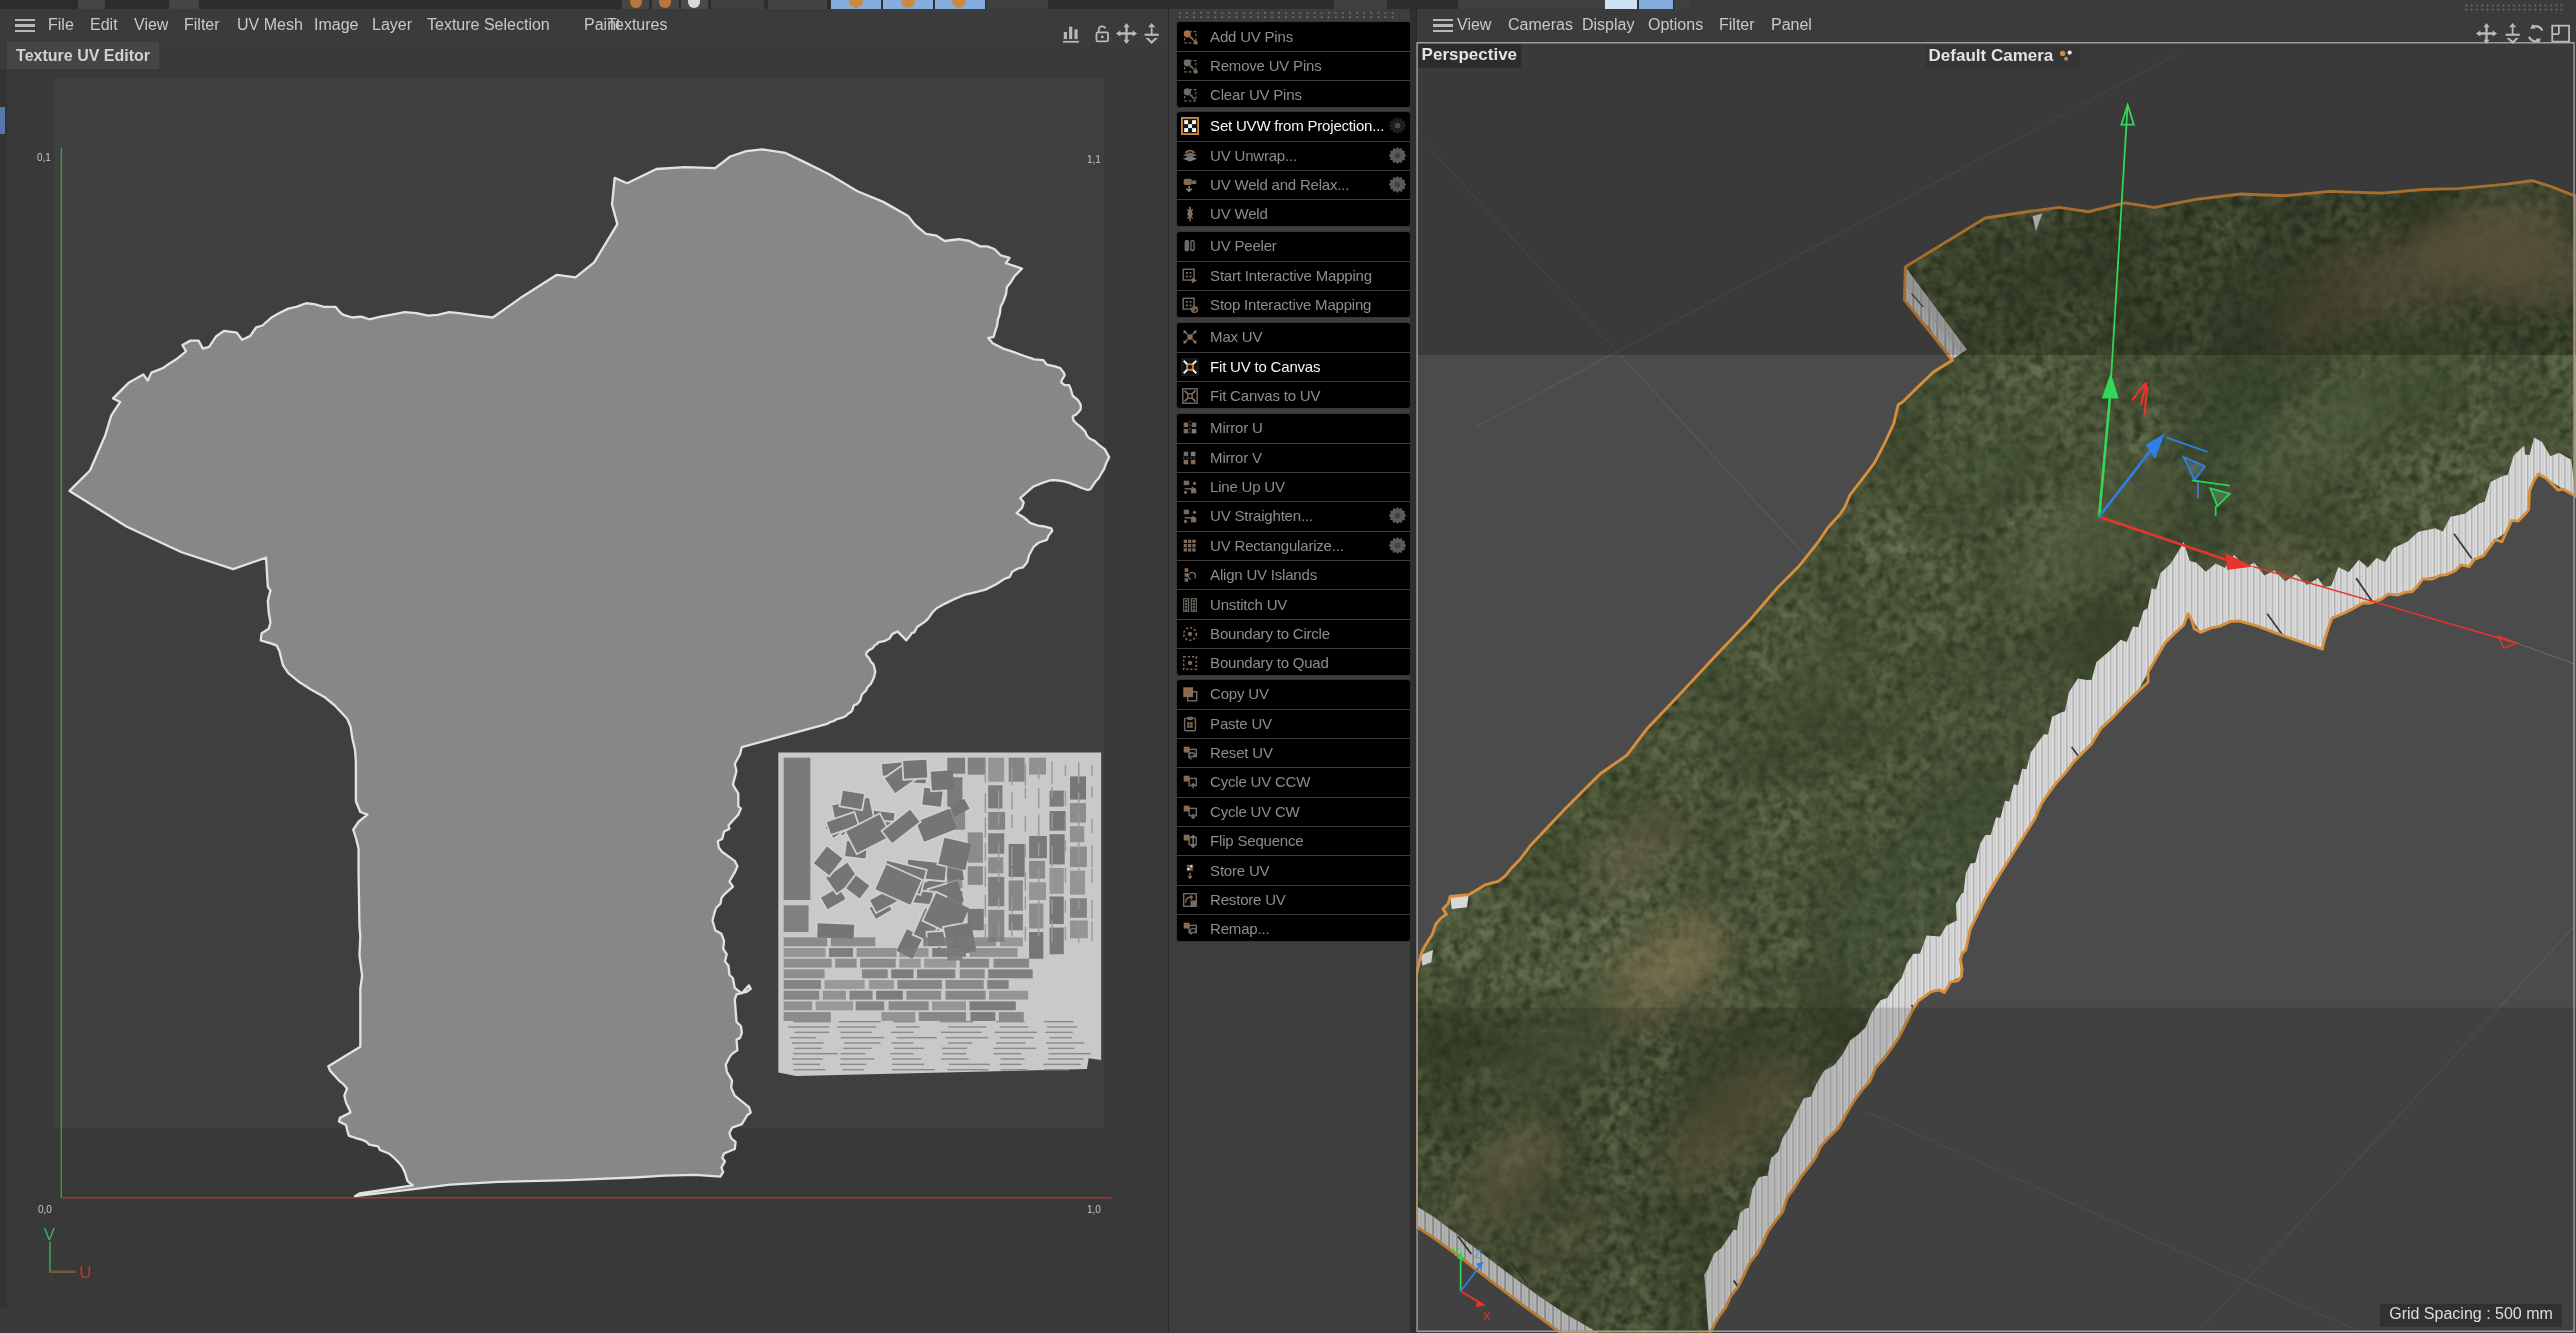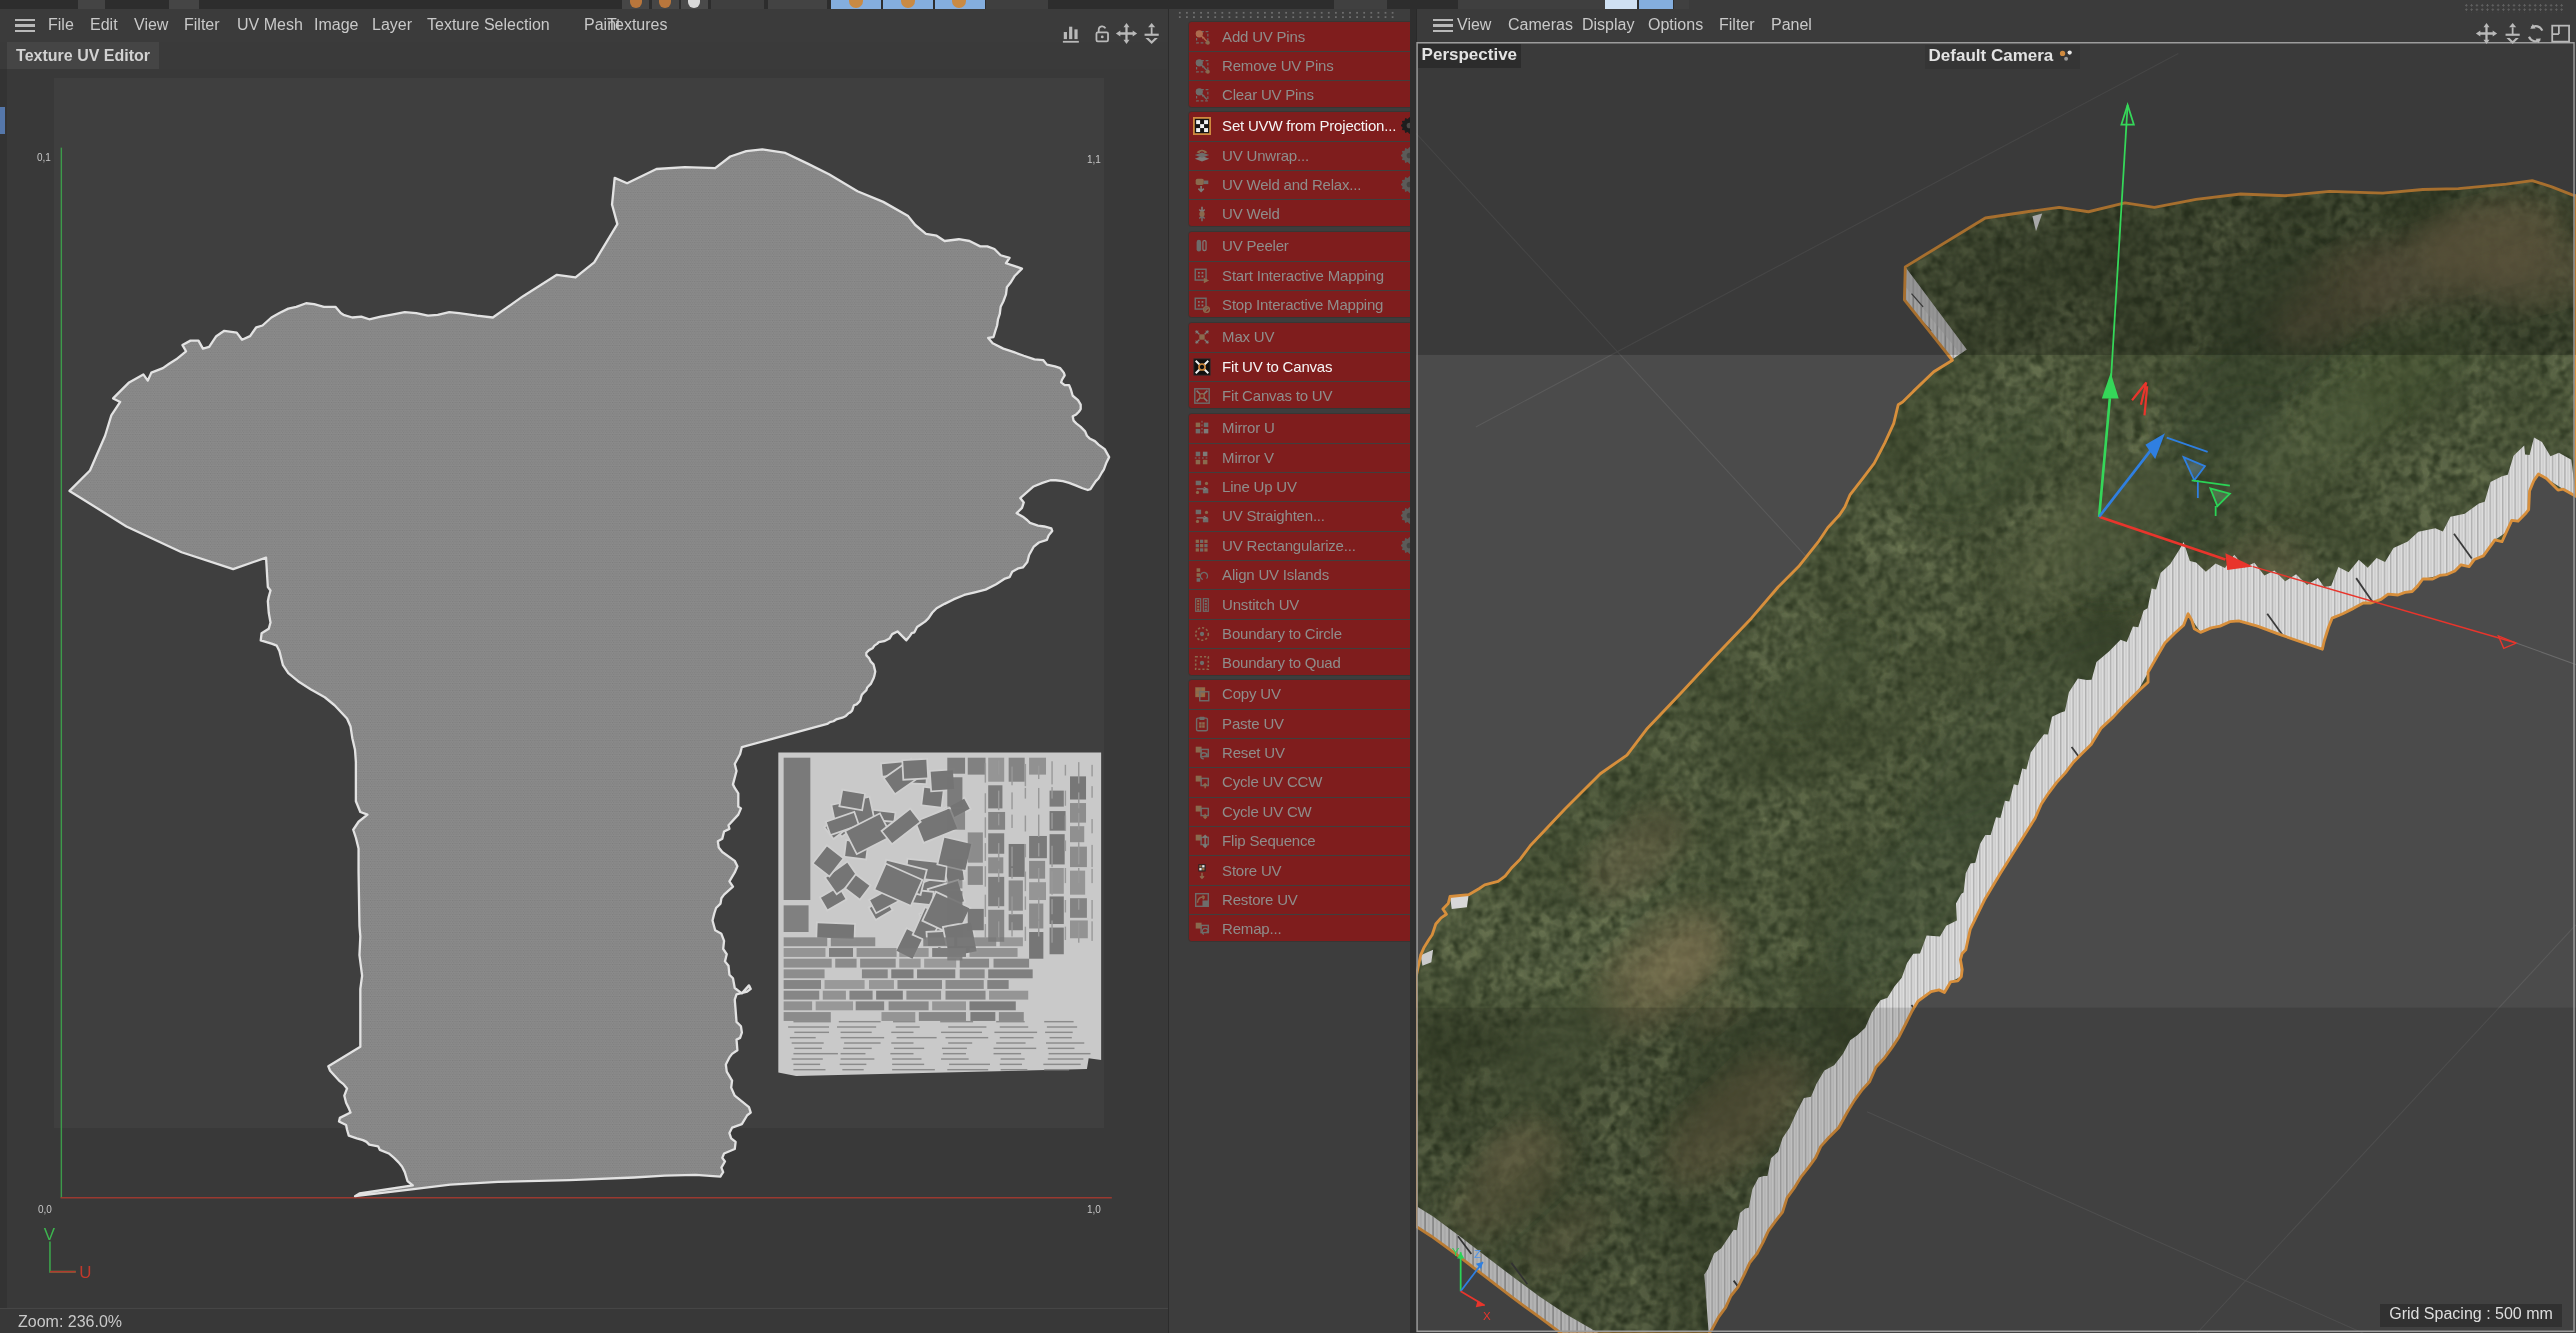--- a/index.html
+++ b/index.html
@@ -12,21 +12,21 @@
 .hamb div{height:2.7px;background:#b9b9b9;margin-bottom:2.7px}
 #lpanel-label{position:absolute;left:7.1px;top:42px;height:27px;line-height:27px;padding:0 9px;
  background:#454545;color:#d2d2d2;font-size:16px;font-weight:bold}
 #lcanvas{position:absolute;left:7.1px;top:69px;width:1160px;height:1238px;background:#393939;overflow:hidden}
 #uvsq{position:absolute;left:54px;top:78px;width:1050px;height:1050px;background:#3f3f3f}
 .coordlab{position:absolute;color:#c6c6c6;font-size:10px}
 #lstatus{position:absolute;left:0px;top:1308px;width:1168px;height:26px;background:#383838;
  border-top:0.9px solid #464646;color:#c9c9c9;font-size:16px;line-height:25px;padding-left:18px}
 #mpanel{position:absolute;left:1168px;top:9px;width:249px;height:1325px;background:#3d3d3d;border-left:0.9px solid #2c2c2c}
 #mscroll{position:absolute;left:7.1px;top:-9px;width:235px;height:1325px}
-.mgroup{position:absolute;left:12px;width:235px;background:#7f1d1d;border:0.9px solid #373634;border-radius:3.6px;overflow:hidden}
+.mgroup{position:absolute;left:0;width:235px;background:#000000;border:0.9px solid #373634;border-radius:3.6px;overflow:hidden}
 .mitem{position:relative;height:28.5px;color:#8f8d8b;font-size:15px;letter-spacing:-0.2px}
 .mitem.on{color:#f5f5f5}
 .msep{height:0.9px;background:#403e3d}
 .micon{position:absolute;left:3.6px;top:5.3px;width:18px;height:18px}
 .mtext{position:absolute;left:33px;top:5.3px;white-space:nowrap}
 .gear{position:absolute;right:4.4px;top:5.3px;width:17px;height:17px}
 #rpanel{position:absolute;left:1416px;top:9px;width:1160px;height:1325px;background:#4b4b4b;border-left:0.9px solid #2a2a2a}
 .vplabel{position:absolute;font-weight:bold;font-size:17px;color:#e3e3e3;background:rgba(40,40,40,.75);padding:0.9px 4.4px 2.7px 3.6px}
 #gridlab{position:absolute;right:14.2px;bottom:7.1px;color:#dedede;font-size:16px;background:rgba(45,45,45,.8);padding:1.8px 9px 3.6px 9px}
 .dots{position:absolute;height:9px;background-image:radial-gradient(circle at 1.8px 1.8px,#6e6e6e 1.2px,transparent 1.3px);
@@ -373,21 +373,20 @@
 <rect x="1227" y="1036" width="1.6" height="22" fill="#999"></rect>
 <path d="M56 1396 L56 1430 L85 1430" fill="none" stroke="#3c9a4a" stroke-width="2"></path>
 <path d="M56 1430 L85 1430" stroke="#b0392f" stroke-width="2"></path>
 <text x="49" y="1394" fill="#3db54f" font-size="19" font-family="Liberation Sans">V</text>
 <text x="89" y="1437" fill="#c0392b" font-size="19" font-family="Liberation Sans">U</text>
 </svg>
 <div class="coordlab" style="left:37px;top:152px">0,1</div>
 <div class="coordlab" style="left:1087px;top:154px">1,1</div>
 <div class="coordlab" style="left:38px;top:1204px">0,0</div>
 <div class="coordlab" style="left:1087px;top:1204px">1,0</div>
-<div id="lstatus">Zoom: 236.0%</div>
 
 <div id="mpanel">
   <div class="dots" style="left:9px;top:1.8px;width:219px"></div>
   <div id="mscroll">
         <div class="mgroup" style="top:21.3px;height:87px">
 <div class="mitem">
             <span class="micon"><svg width="18" height="18" viewBox="0 0 20 20">
                 <rect x="4" y="4" width="12.5" height="12.5" fill="none" stroke="#6e6c6a" stroke-width="1.3" stroke-dasharray="3 2"></rect>
                 <circle cx="7" cy="6.5" r="4" fill="#ad6b4e"></circle>
                 <path d="M7.5 7 L13 10.5 L11 12.5 Z" fill="#ad6b4e"></path>

